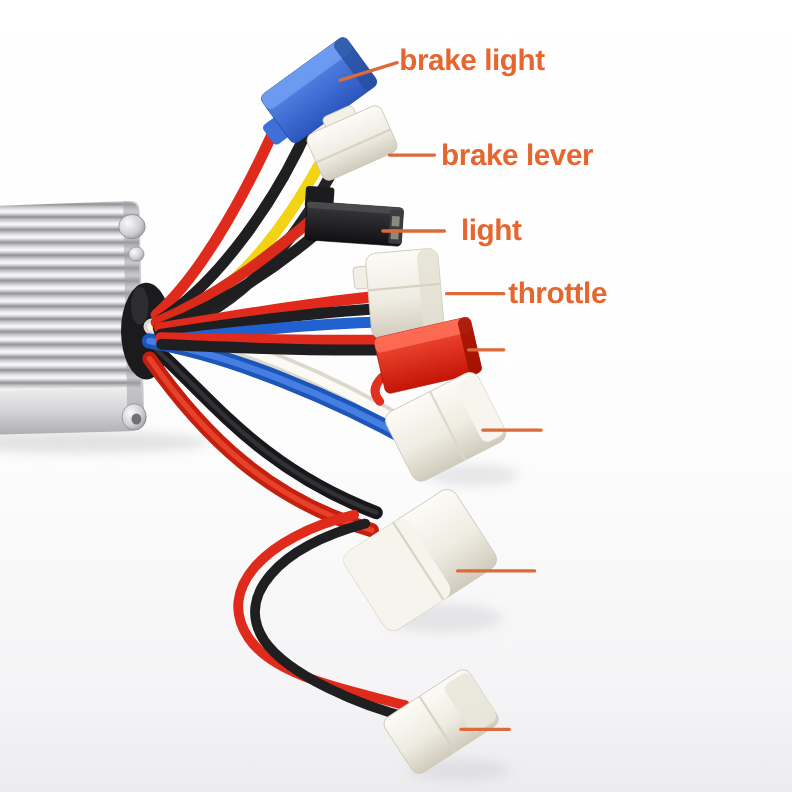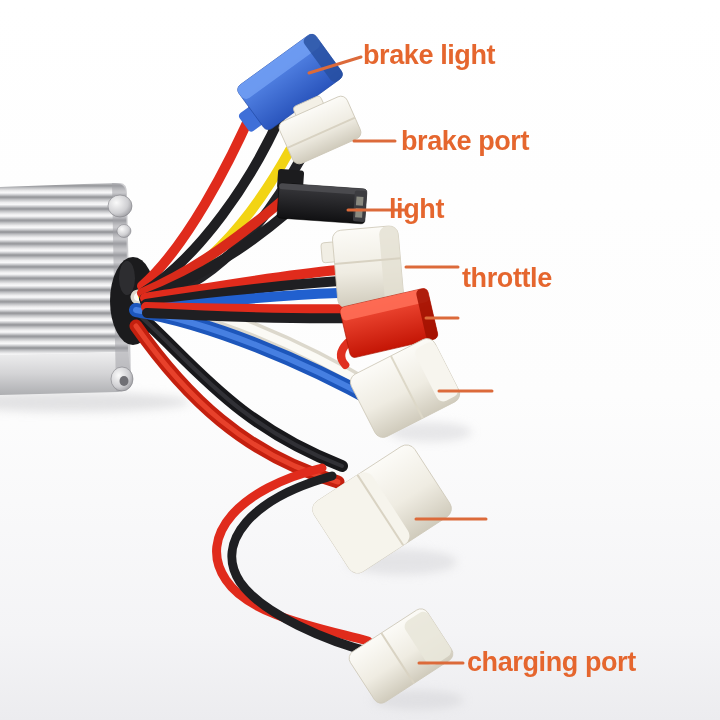--- a/index.html
+++ b/index.html
@@ -183,18 +183,17 @@
     <line x1="348" y1="210" x2="404" y2="210"></line>
     <line x1="406" y1="267" x2="458" y2="267"></line>
     <line x1="426" y1="318" x2="458" y2="318"></line>
     <line x1="439" y1="391" x2="492" y2="391"></line>
     <line x1="416" y1="519" x2="486" y2="519"></line>
     <line x1="419" y1="663" x2="463" y2="663"></line>
   </g>
 </svg>
 
 <div class="label" style="left:363px;top:41px">brake light</div>
-<div class="label" style="left:401px;top:127px">brake port</div>
-<div class="label" style="left:389px;top:195px">light</div>
-<div class="label" style="left:462px;top:264px">throttle</div>
-<div class="label" style="left:467px;top:648px">charging port</div>
+<div class="label" style="left:401px;top:127px">brake lever</div>
+<div class="label" style="left:419px;top:195px">light</div>
+<div class="label" style="left:462px;top:252px">throttle</div>
 
 </div>
 
 </body></html>

